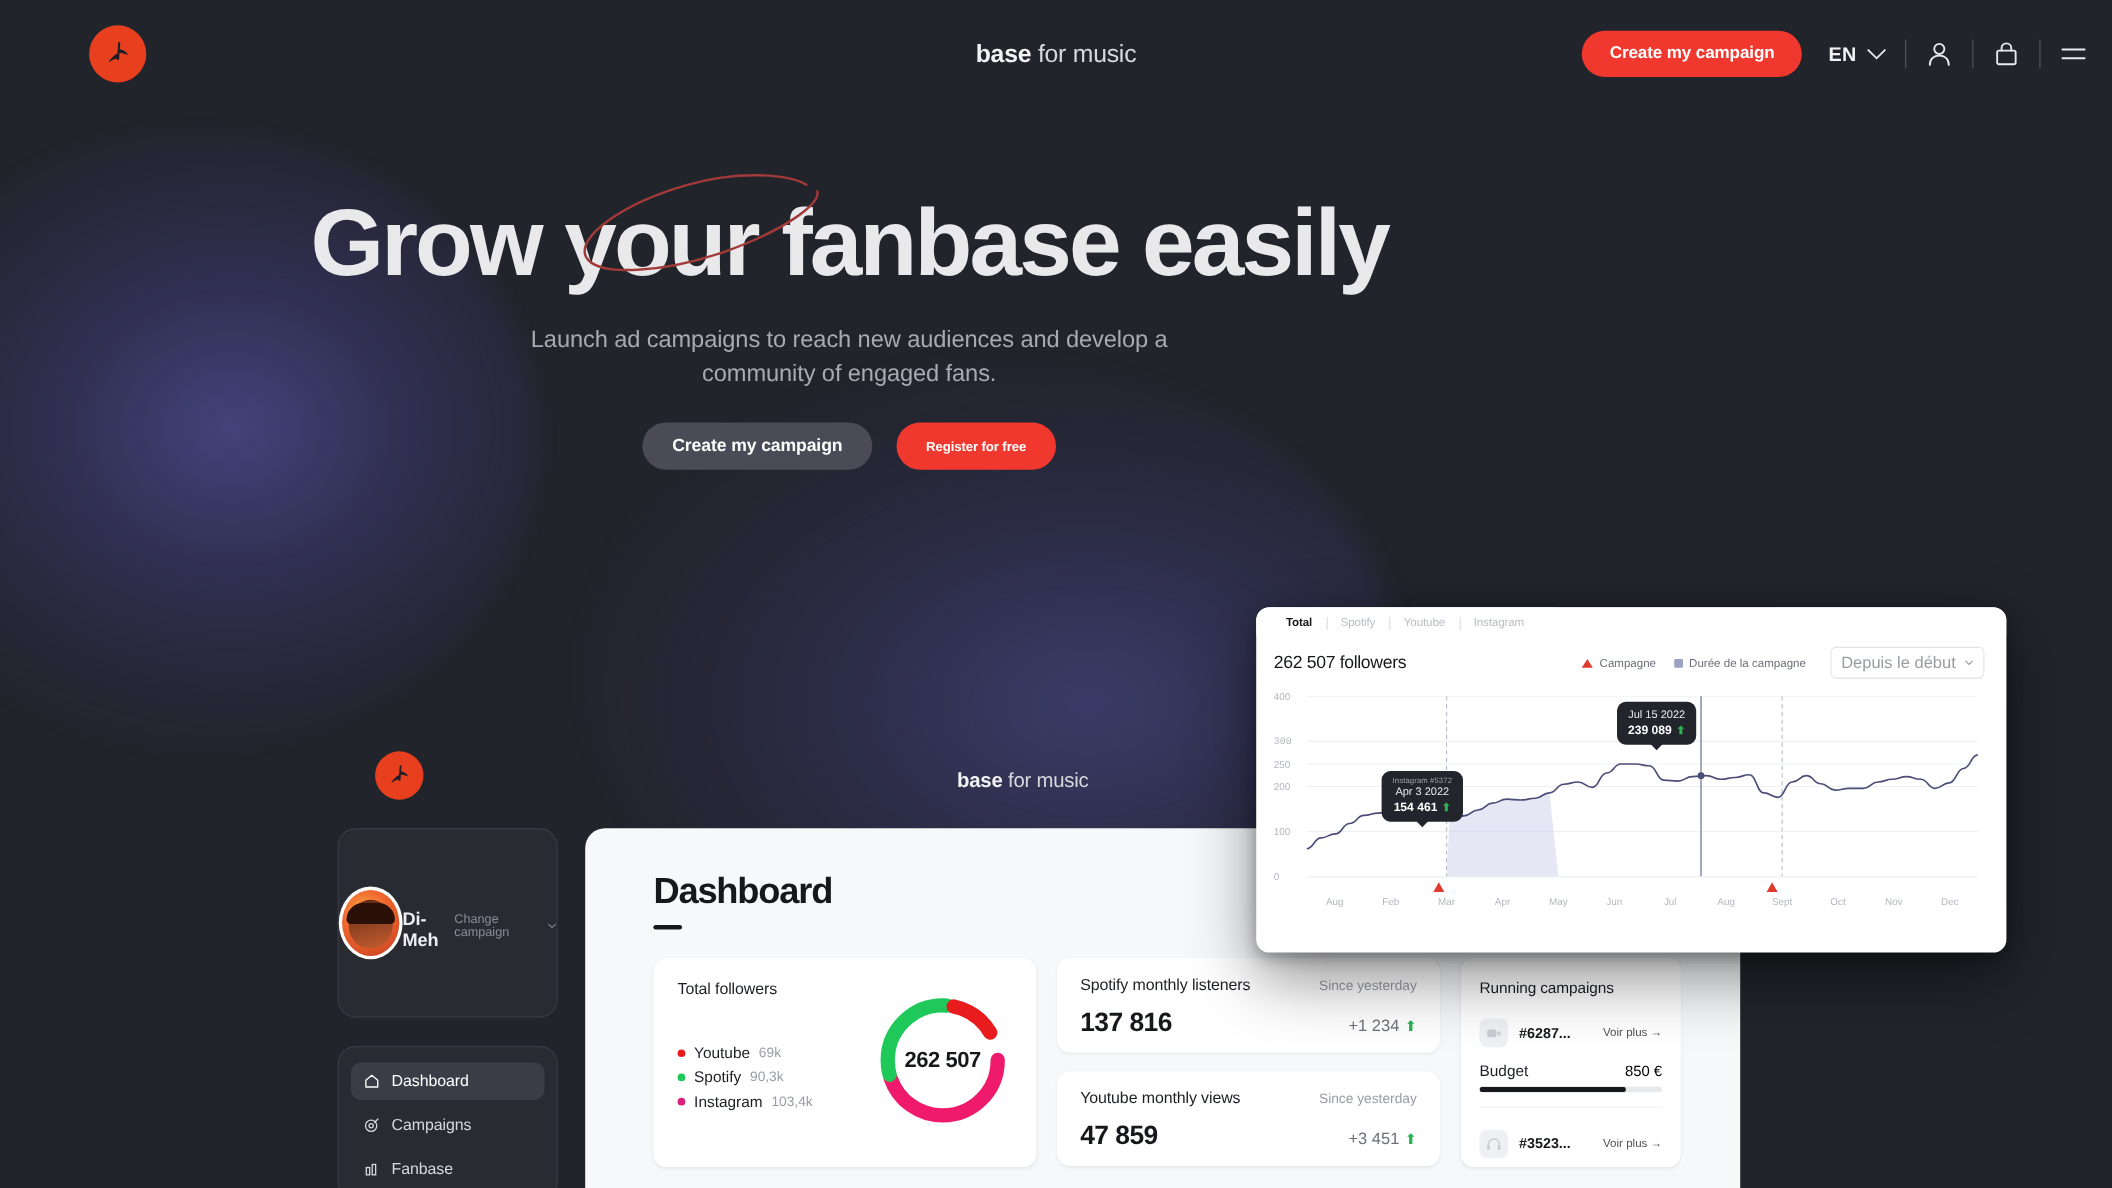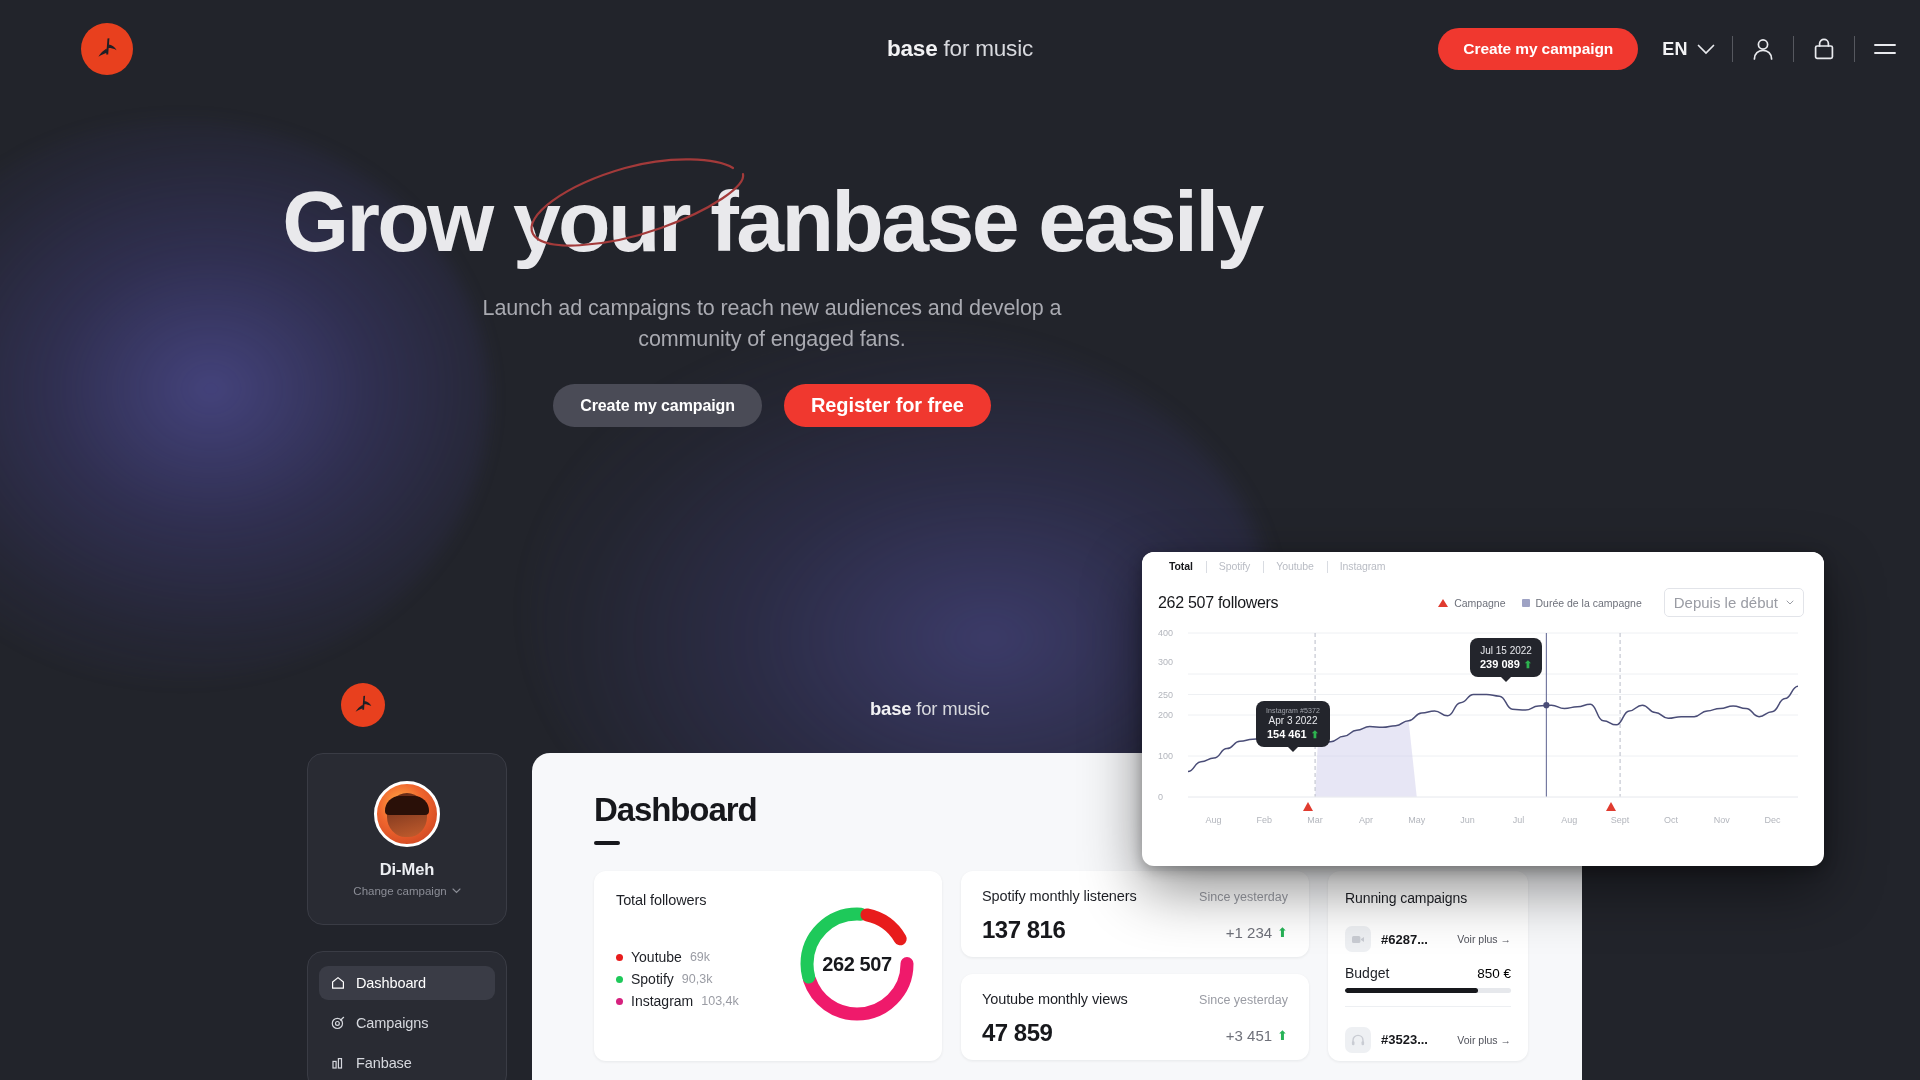--- a/index.html
+++ b/index.html
@@ -79,21 +79,21 @@
   }
   .hero-btns { margin-top:30px; display:flex; justify-content:center; gap:22px; }
   .btn-ghost {
     background:#4a4b56; color:#fff; border:none;
     font-size:16px; font-weight:700; letter-spacing:-.1px;
     padding:0 27px; height:43px; border-radius:22px; cursor:pointer;
     font-family:"Liberation Sans", sans-serif;
   }
   .btn-red {
     background:#f0382f; color:#fff; border:none;
-    font-size:20px; font-weight:700; letter-spacing:-.1px;
+    font-size:12px; font-weight:700; letter-spacing:-.1px;
     padding:0 27px; height:43px; border-radius:22px; cursor:pointer;
     font-family:"Liberation Sans", sans-serif;
   }
 
   
   .mock {
     position:absolute; left:270px; top:665px; width:1330px; height:430px;
     z-index:20;
   }
   .mock-brand {
@@ -106,21 +106,21 @@
     position:absolute; left:71px; top:18px; width:44px; height:44px;
     border-radius:50%; background:#e8401e; display:flex; align-items:center; justify-content:center;
   }
 
   .sidebar {
     position:absolute; left:37px; top:88px; width:200px; height:350px;
   }
   .profile-card {
     width:200px; height:172px; border-radius:16px;
     border:1px solid #3a3c45; background:#292b33;
-    display:flex; flex-direction:column; align-items:center; justify-content:center;
+    display:flex; flex-direction:row; align-items:center; justify-content:center;
   }
   .avatar {
     width:66px; height:66px; border-radius:50%;
     border:3px solid #fff; overflow:hidden;
     background:radial-gradient(circle at 40% 35%, #ffb347 0%, #f0662e 42%, #c23a1e 100%);
     position:relative;
   }
   .avatar .face {
     position:absolute; left:50%; top:52%; transform:translate(-50%,-50%);
     width:40px; height:44px; border-radius:50% 50% 46% 46%;
@@ -540,21 +540,21 @@
           <line x1="388.37499999999994" y1="4" x2="388.37499999999994" y2="168" stroke="#6a6f99" stroke-width="1.1"></line>
           <path d="M 30 142.57999999999998 C 36.48936170212766 142.57999999999998 36.48936170212766 132.74 42.97872340425532 132.74 C 49.46808510638298 132.74 49.46808510638298 129.05 55.95744680851064 129.05 C 62.44680851063829 129.05 62.44680851063829 119.62 68.93617021276594 119.62 C 75.42553191489361 119.62 75.42553191489361 112.23999999999998 81.91489361702128 112.23999999999998 C 88.40425531914894 112.23999999999998 88.40425531914894 110.19 94.8936170212766 110.19 C 101.38297872340425 110.19 101.38297872340425 108.96000000000001 107.8723404255319 108.96000000000001 C 114.36170212765957 108.96000000000001 114.36170212765957 112.64999999999999 120.85106382978724 112.64999999999999 C 127.34042553191489 112.64999999999999 127.34042553191489 115.52 133.82978723404256 115.52 C 140.31914893617022 115.52 140.31914893617022 114.7 146.8085106382979 114.7 C 153.29787234042556 114.7 153.29787234042556 114.28999999999999 159.7872340425532 114.28999999999999 C 166.27659574468083 114.28999999999999 166.27659574468083 112.64999999999999 172.7659574468085 112.64999999999999 C 179.25531914893617 112.64999999999999 179.25531914893617 107.32000000000001 185.7446808510638 107.32000000000001 C 192.2340425531915 107.32000000000001 192.2340425531915 101.17 198.72340425531917 101.17 C 205.21276595744683 101.17 205.21276595744683 97.48 211.70212765957447 97.48 C 218.19148936170214 97.48 218.19148936170214 98.3 224.6808510638298 98.3 C 231.17021276595744 98.3 231.17021276595744 96.66 237.6595744680851 96.66 C 244.14893617021278 96.66 244.14893617021278 91.73999999999998 250.63829787234044 91.73999999999998 C 257.1276595744681 91.73999999999998 257.1276595744681 83.95 263.6170212765958 83.95 C 270.10638297872345 83.95 270.10638297872345 81.89999999999999 276.59574468085106 81.89999999999999 C 283.0851063829787 81.89999999999999 283.0851063829787 86.82000000000001 289.5744680851064 86.82000000000001 C 296.063829787234 86.82000000000001 296.063829787234 73.7 302.55319148936167 73.7 C 309.04255319148933 73.7 309.04255319148933 65.5 315.531914893617 65.5 C 322.02127659574467 65.5 322.02127659574467 65.5 328.51063829787233 65.5 C 335 65.5 335 67.14 341.4893617021276 67.14 C 347.97872340425533 67.14 347.97872340425533 80.25999999999999 354.468085106383 80.25999999999999 C 360.95744680851067 80.25999999999999 360.95744680851067 81.08 367.44680851063833 81.08 C 373.936170212766 81.08 373.936170212766 76.97999999999999 380.42553191489367 76.97999999999999 C 386.91489361702133 76.97999999999999 386.91489361702133 76.16 393.40425531914894 76.16 C 399.8936170212766 76.16 399.8936170212766 79.44 406.3829787234043 79.44 C 412.87234042553195 79.44 412.87234042553195 77.8 419.3617021276596 77.8 C 425.8510638297872 77.8 425.8510638297872 75.34 432.3404255319149 75.34 C 438.82978723404256 75.34 438.82978723404256 91.73999999999998 445.3191489361702 91.73999999999998 C 451.8085106382979 91.73999999999998 451.8085106382979 95.84 458.29787234042556 95.84 C 464.7872340425532 95.84 464.7872340425532 81.89999999999999 471.2765957446809 81.89999999999999 C 477.76595744680856 81.89999999999999 477.76595744680856 76.16 484.25531914893617 76.16 C 490.74468085106383 76.16 490.74468085106383 83.53999999999999 497.2340425531915 83.53999999999999 C 503.72340425531917 83.53999999999999 503.72340425531917 89.28 510.21276595744683 89.28 C 516.7021276595744 89.28 516.7021276595744 87.64 523.1914893617021 87.64 C 529.6808510638298 87.64 529.6808510638298 87.64 536.1702127659574 87.64 C 542.6595744680851 87.64 542.6595744680851 81.89999999999999 549.1489361702128 81.89999999999999 C 555.6382978723404 81.89999999999999 555.6382978723404 79.44 562.1276595744681 79.44 C 568.6170212765958 79.44 568.6170212765958 76.97999999999999 575.1063829787233 76.97999999999999 C 581.595744680851 76.97999999999999 581.595744680851 79.44 588.0851063829787 79.44 C 594.5744680851063 79.44 594.5744680851063 87.64 601.063829787234 87.64 C 607.5531914893618 87.64 607.5531914893618 82.72 614.0425531914894 82.72 C 620.5319148936171 82.72 620.5319148936171 69.60000000000001 627.0212765957447 69.60000000000001 C 633.5106382978723 69.60000000000001 633.5106382978723 57.29999999999999 640 57.29999999999999" fill="none" stroke="#4a4d77" stroke-width="1.5" stroke-linejoin="round"></path>
           <circle cx="388.37499999999994" cy="76.16" r="3.1" fill="#4a4d77"></circle>
           <line x1="30" y1="168" x2="640" y2="168" stroke="#eef0f3" stroke-width="1"></line>
         </svg>
 
       <div class="ytick" id="yt0" style="top: 168px;">0</div>
       <div class="ytick" id="yt1" style="top: 127px;">100</div>
       <div class="ytick" id="yt2" style="top: 86px;">200</div>
       <div class="ytick" id="yt3" style="top: 65.5px;">250</div>
-      <div class="ytick" id="yt4" style="top: 33px;">300</div>
+      <div class="ytick" id="yt4" style="top: 45px; font-family: Liberation Mono, monospace;">300</div>
       <div class="ytick" id="yt5" style="top: 4px;">400</div>
 
       <div id="xticks">
           <div class="xtick" style="left: 55.4167px;">Aug</div>
           <div class="xtick" style="left: 106.25px;">Feb</div>
           <div class="xtick" style="left: 157.083px;">Mar</div>
           <div class="xtick" style="left: 207.917px;">Apr</div>
           <div class="xtick" style="left: 258.75px;">May</div>
           <div class="xtick" style="left: 309.583px;">Jun</div>
           <div class="xtick" style="left: 360.417px;">Jul</div>

